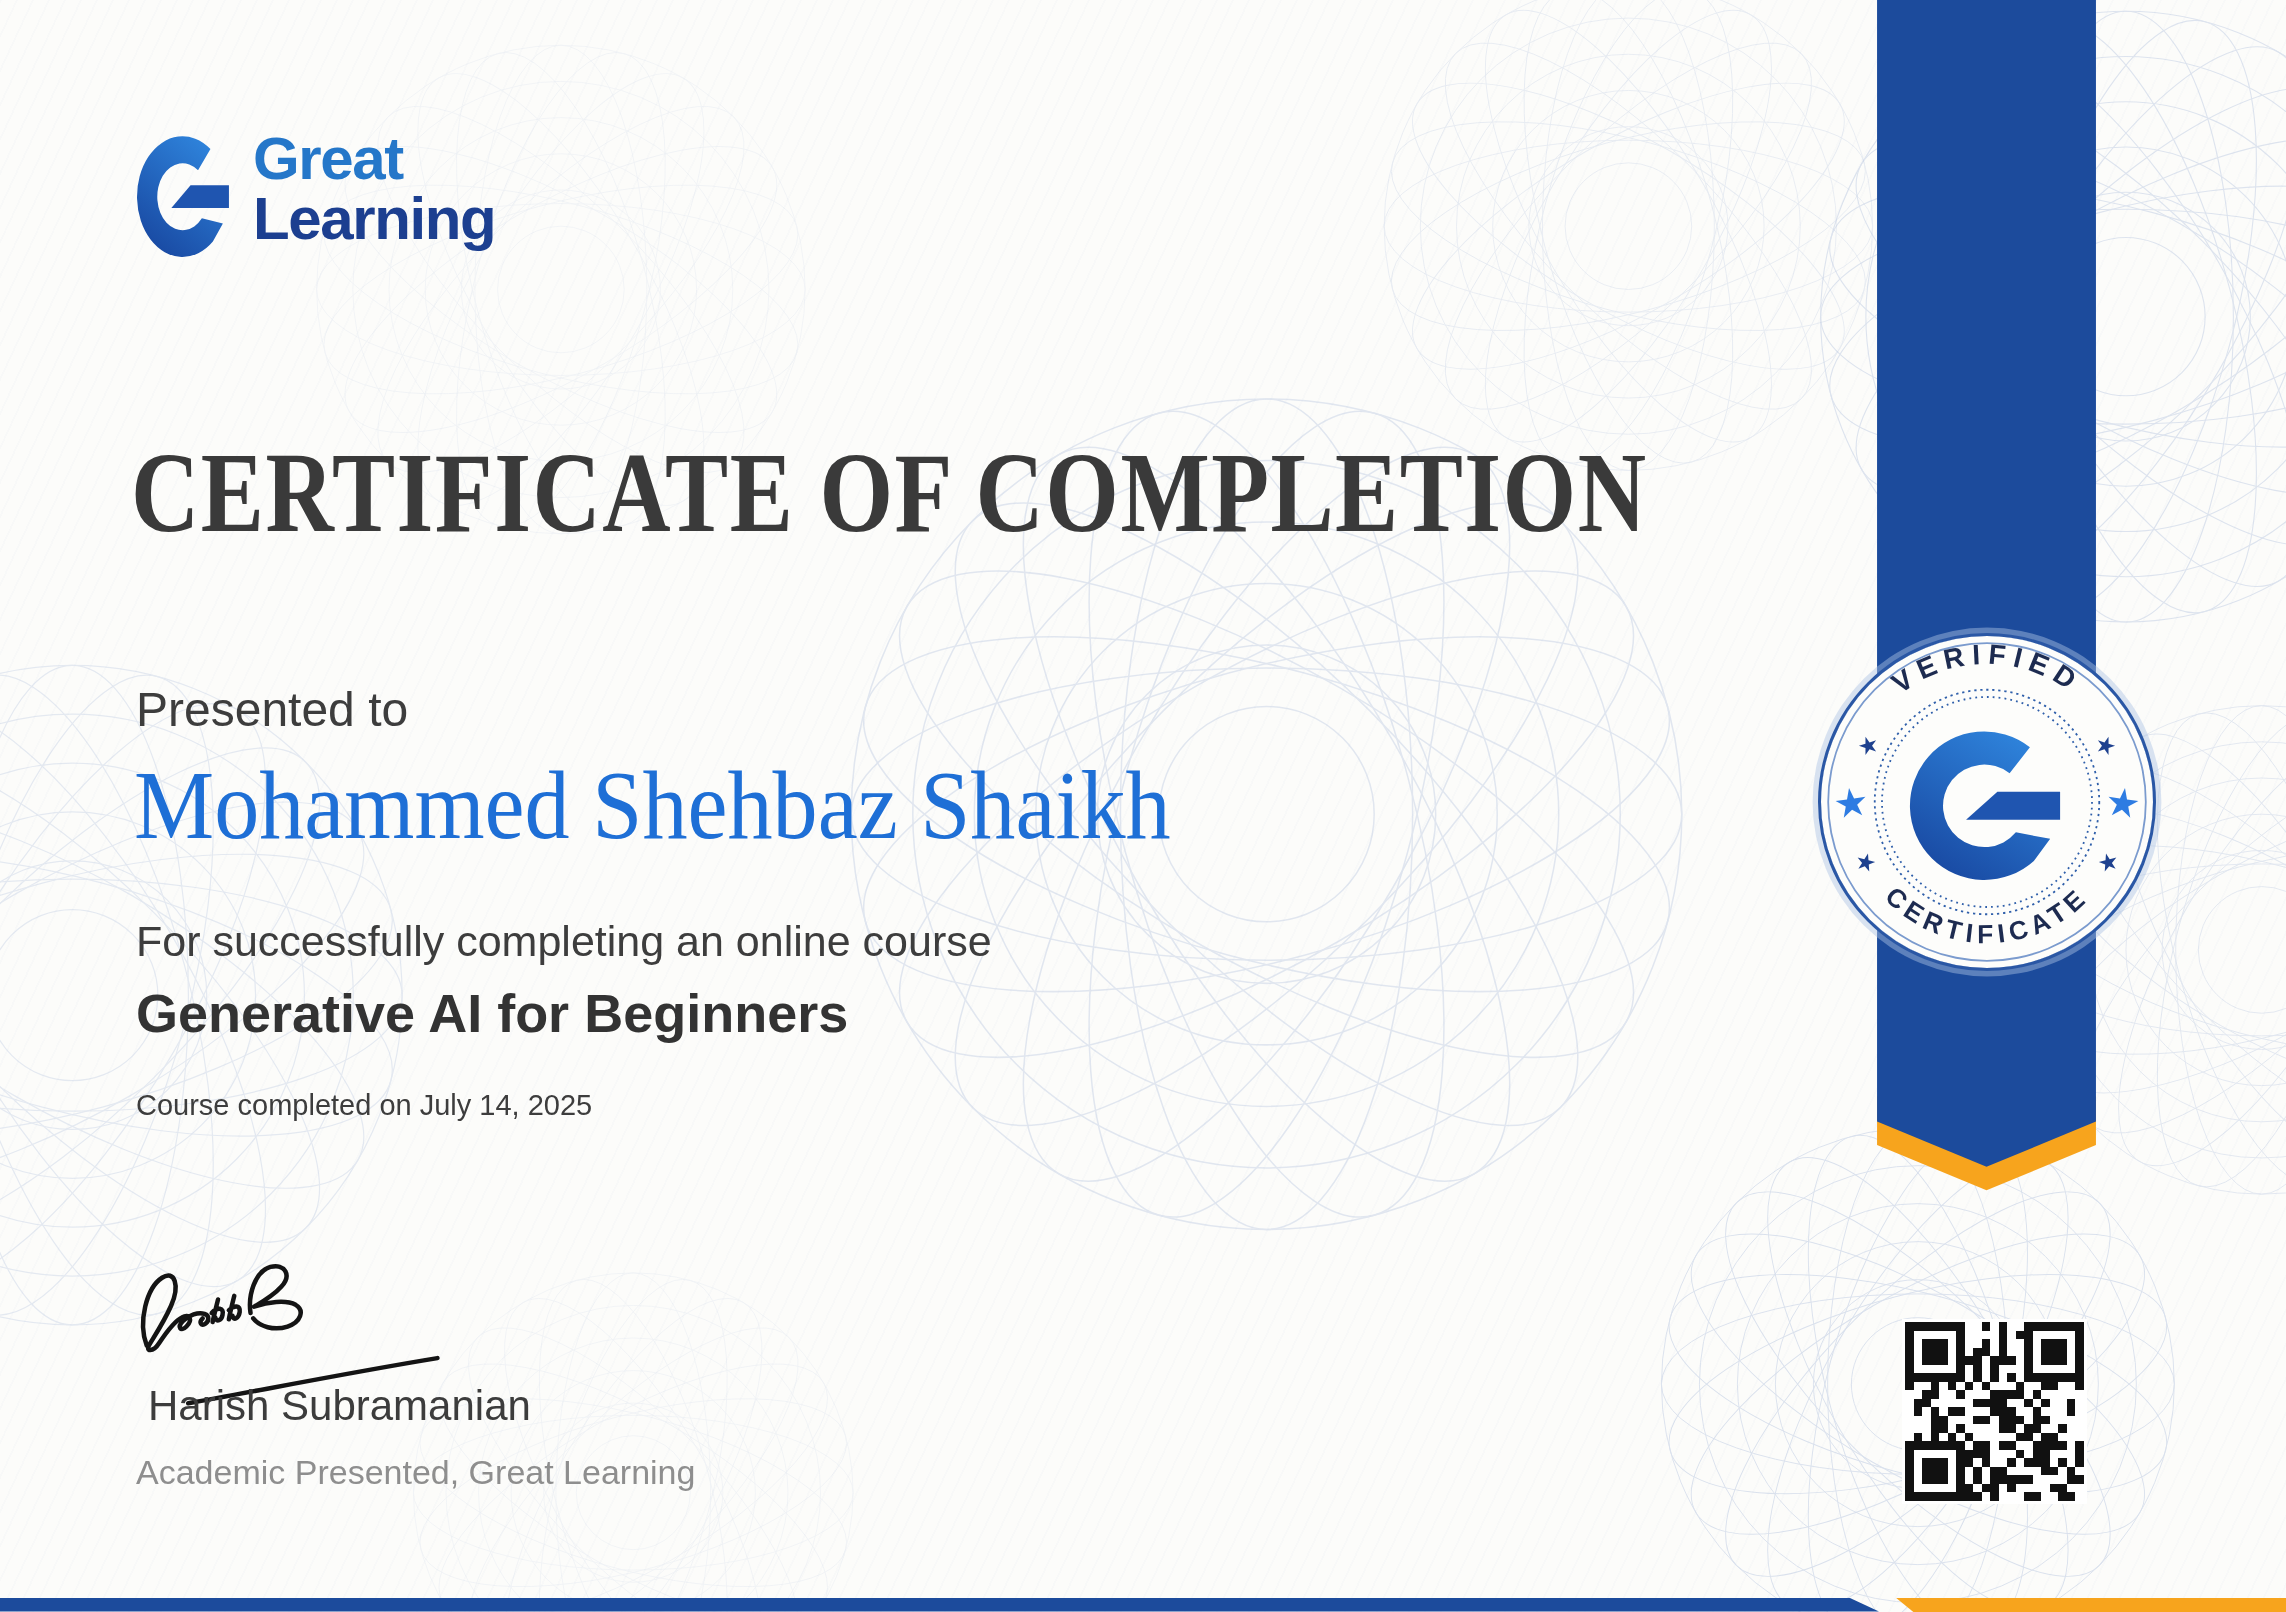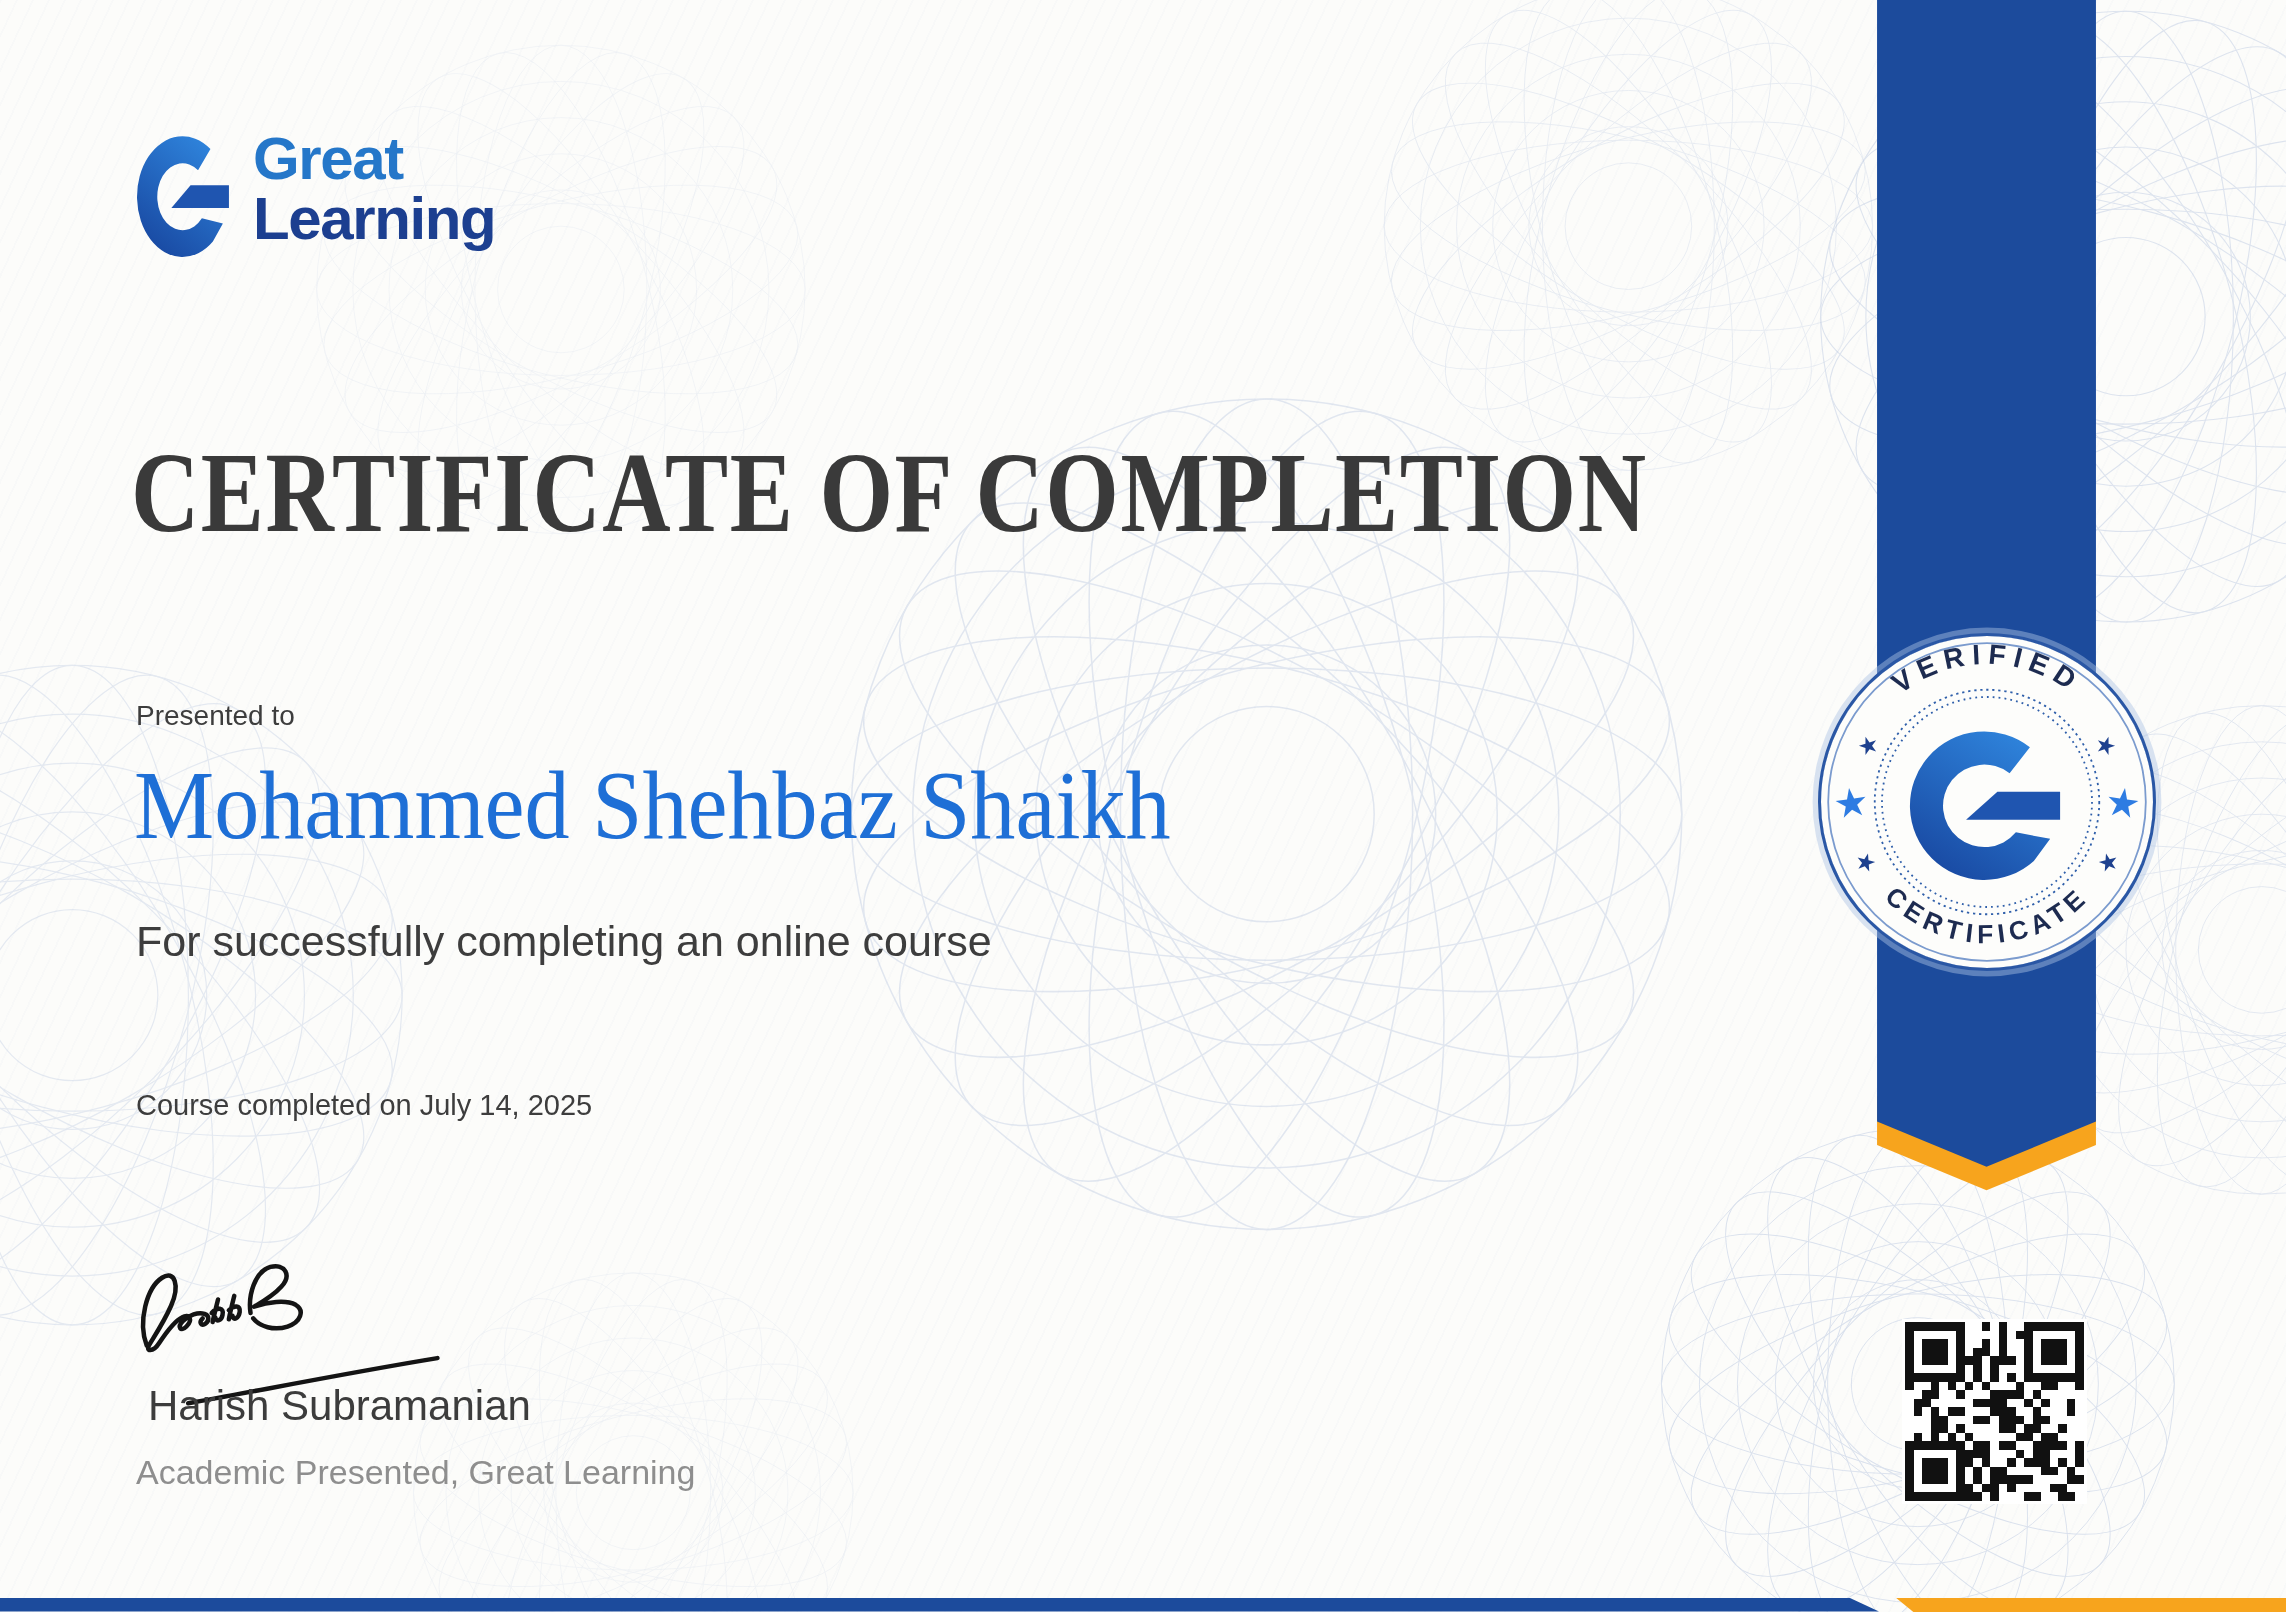--- a/index.html
+++ b/index.html
@@ -17,21 +17,21 @@
   .logo{position:absolute;left:134px;top:127px;z-index:2;display:flex;}
   .logo-icon{width:101px;height:134px;}
   .logo-words{margin-left:18px;margin-top:1.8px;font-weight:bold;font-size:60px;line-height:60px;letter-spacing:-1.4px;}
   .logo-w1{color:#2577C9;}
   .logo-w2{color:#1C3F90;}
 
   .title{position:absolute;left:131px;top:427px;z-index:2;
     font-family:"Liberation Serif", serif;font-size:114px;font-weight:bold;color:#3a3a3a;
     letter-spacing:1.8px;transform:scaleX(.83);transform-origin:left center;white-space:nowrap;}
 
-  .presented{position:absolute;left:136px;top:700px;z-index:2;font-size:28px;color:#3d3d3d;}
+  .presented{position:absolute;left:136px;top:682px;z-index:2;font-size:48px;color:#3d3d3d;}
   .recipient{position:absolute;left:134px;top:749px;z-index:2;
     font-family:"Liberation Serif", serif;font-size:98px;color:#1E6FD6;
     transform:scaleX(.92);transform-origin:left center;white-space:nowrap;}
   .statement{position:absolute;left:136px;top:917px;z-index:2;font-size:43px;color:#3d3d3d;}
   .course{position:absolute;left:136px;top:982px;z-index:2;font-size:54px;font-weight:bold;color:#333;}
   .date-line{position:absolute;left:136px;top:1089px;z-index:2;font-size:29px;color:#3d3d3d;}
 
   .signature{position:absolute;left:132px;top:1257px;z-index:2;}
   .signer-name{position:absolute;left:148px;top:1382px;z-index:2;font-size:42px;color:#3c3c3c;}
   .signer-title{position:absolute;left:136px;top:1453px;z-index:2;font-size:34px;color:#8e8e8e;}
@@ -111,20 +111,21 @@
     <div class="logo-words">
       <div class="logo-w1">Great</div>
       <div class="logo-w2">Learning</div>
     </div>
   </div>
 
   <div class="title">CERTIFICATE OF COMPLETION</div>
   <div class="presented">Presented to</div>
   <div class="recipient">Mohammed Shehbaz Shaikh</div>
   <div class="statement">For successfully completing an online course</div>
+  <div class="course">Generative AI for Beginners</div>
   <div class="date-line">Course completed on July 14, 2025</div>
 
   <svg class="signature" width="312" height="158" viewBox="0 0 345 175">
     <g fill="none" stroke="#141414" stroke-width="5" stroke-linecap="round" stroke-linejoin="round">
       <path d="M16,98 C6,72 16,34 33,23 C47,14 53,31 43,54 C35,72 25,87 19,97 C14,105 23,106 30,95 C40,80 47,71 55,67 C64,62 67,70 60,77 C54,83 49,78 56,71 C63,64 73,61 80,63 C86,65 85,71 81,74 C77,77 73,73 78,68"></path>
       <path d="M95,47 C92,59 90,67 89,72 M88,62 C94,55 102,56 100,64 C99,70 93,73 92,67 M113,43 C110,55 108,63 107,69 M107,59 C113,53 120,53 119,61 C118,68 112,71 111,65"></path>
       <path d="M131,62 C128,42 136,16 153,11 C169,7 177,20 165,33 C156,43 142,51 135,55 C150,50 170,47 181,53 C191,59 187,72 172,77 C157,82 141,77 134,68"></path>
       <path d="M62,162 C130,150 240,128 338,112"></path>
     </g>
   </svg>

